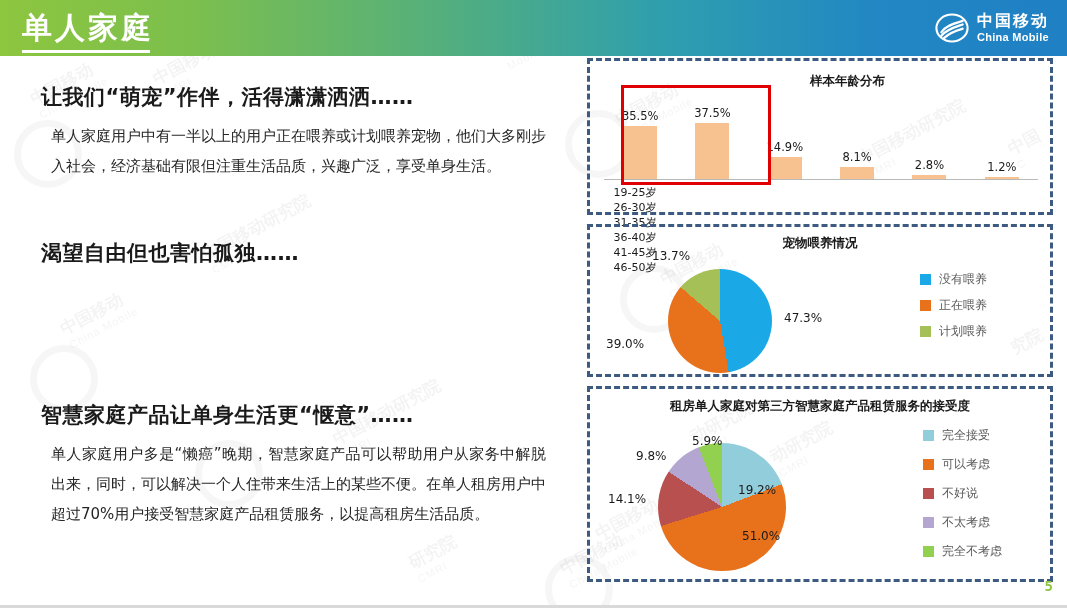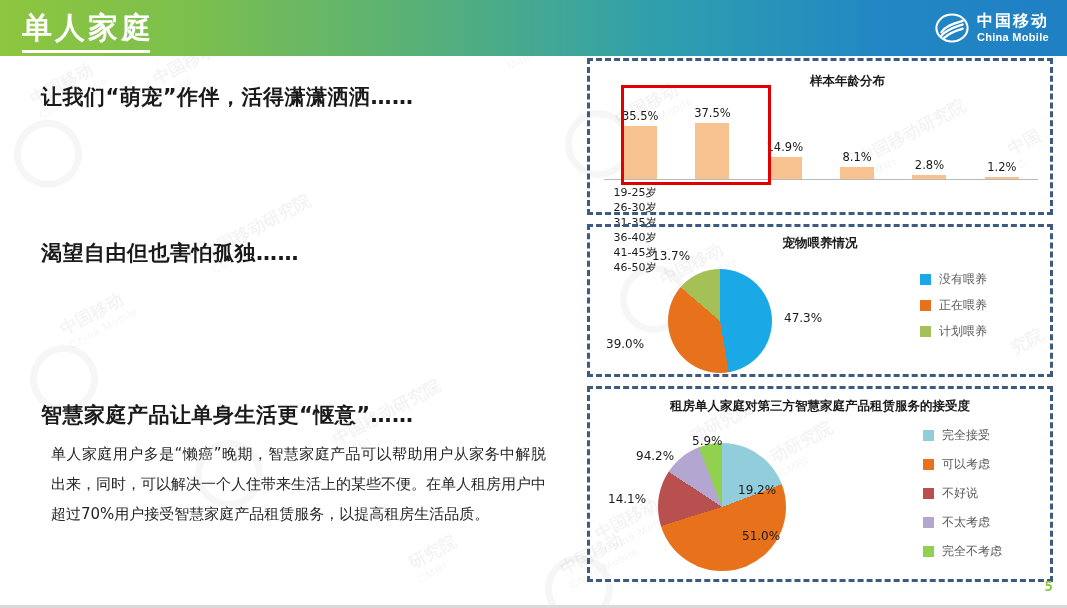--- a/index.html
+++ b/index.html
@@ -177,20 +177,21 @@
     <div class="logo-text">
       <span class="logo-cn">中国移动</span>
       <span class="logo-en">China Mobile</span>
     </div>
   </div>
 </div>
 
 <div class="left-col">
   <div class="block" id="b1">
     <div class="blk-title">让我们“萌宠”作伴，活得潇潇洒洒……</div>
+    <div class="blk-body">单人家庭用户中有一半以上的用户正在喂养或计划喂养宠物，他们大多刚步入社会，经济基础有限但注重生活品质，兴趣广泛，享受单身生活。</div>
   </div>
   <div class="block" id="b2">
     <div class="blk-title">渴望自由但也害怕孤独……</div>
   </div>
   <div class="block" id="b3">
     <div class="blk-title">智慧家庭产品让单身生活更“惬意”……</div>
     <div class="blk-body">单人家庭用户多是“懒癌”晚期，智慧家庭产品可以帮助用户从家务中解脱出来，同时，可以解决一个人住带来生活上的某些不便。在单人租房用户中超过70%用户接受智慧家庭产品租赁服务，以提高租房生活品质。</div>
   </div>
 </div>
 
@@ -255,21 +256,21 @@
       </div>
     </div>
 </div>
 
 <div class="panel" id="panel-rent">
   <div class="panel-title">租房单人家庭对第三方智慧家庭产品租赁服务的接受度</div>
   <div class="pie" id="rent-pie" style="background: conic-gradient(rgb(146, 205, 220) 0deg, rgb(146, 205, 220) 69.12deg, rgb(232, 113, 28) 69.12deg, rgb(232, 113, 28) 252.72deg, rgb(184, 80, 79) 252.72deg, rgb(184, 80, 79) 303.48deg, rgb(179, 167, 210) 303.48deg, rgb(179, 167, 210) 338.76deg, rgb(146, 208, 80) 338.76deg, rgb(146, 208, 80) 360deg);"></div>
   <div class="pie-lbl" style="left:148px;top:94px;">19.2%</div>
   <div class="pie-lbl" style="left:152px;top:140px;">51.0%</div>
   <div class="pie-lbl" style="left:18px;top:103px;">14.1%</div>
-  <div class="pie-lbl" style="left:46px;top:60px;">94.2%</div>
+  <div class="pie-lbl" style="left:46px;top:60px;">9.8%</div>
   <div class="pie-lbl" style="left:102px;top:45px;">5.9%</div>
   <div class="legend" id="rent-legend">
       <div class="legend-item">
         <span class="legend-swatch" style="background: rgb(146, 205, 220);"></span>
         <span class="legend-text">完全接受</span>
       </div>
       <div class="legend-item">
         <span class="legend-swatch" style="background: rgb(232, 113, 28);"></span>
         <span class="legend-text">可以考虑</span>
       </div>

